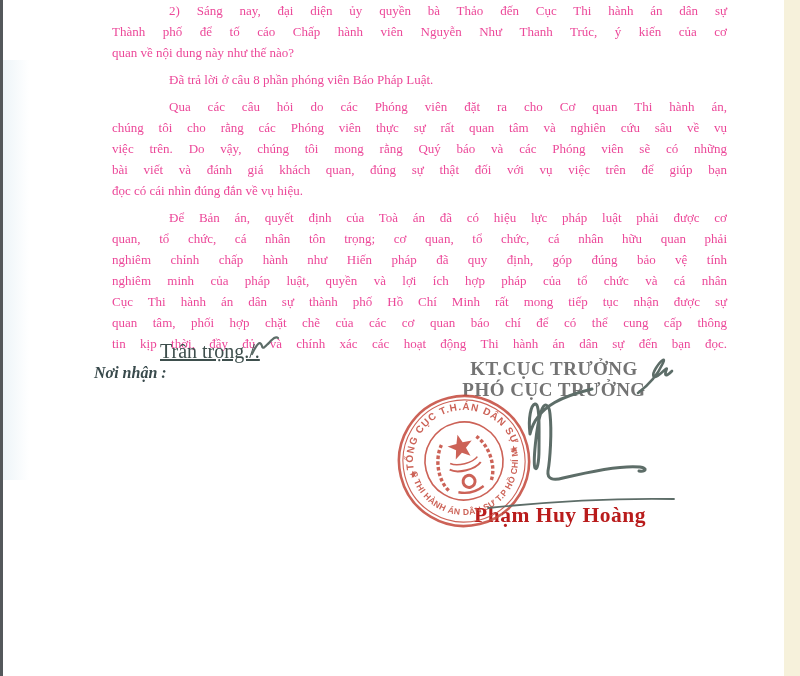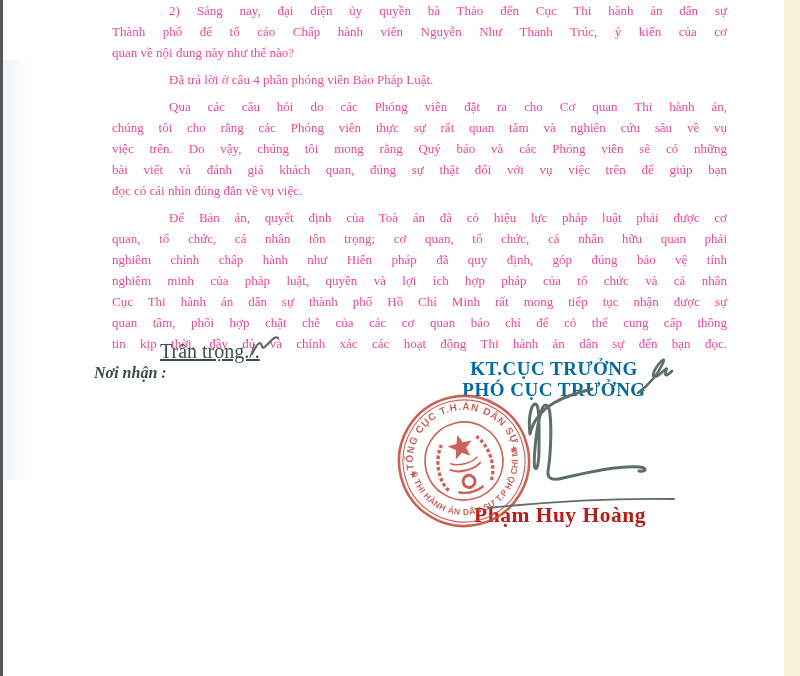--- a/index.html
+++ b/index.html
@@ -23,21 +23,21 @@
   .line.indent{padding-left:57px;}
   .closing{
     position:absolute;left:160px;top:340px;
     font-size:20px;color:#3e4f4d;text-decoration:underline;
   }
   .recipients{position:absolute;left:94px;top:362px;color:#394a4c;}
   .recipients-header{font-weight:bold;font-style:italic;font-size:16px;line-height:22px;}
   .recipient-item{font-size:16px;line-height:21.5px;}
   .sig-title{
     position:absolute;left:428px;top:358px;width:252px;
-    text-align:center;font-weight:bold;color:#0369a1;
+    text-align:center;font-weight:bold;color:#737373;
     font-size:19px;line-height:21px;letter-spacing:.5px;
   }
   .signer-name{
     position:absolute;left:445px;top:503px;width:230px;
     text-align:center;font-weight:bold;font-size:21.5px;
     color:#b91c1c;letter-spacing:.5px;
   }
   .seal{position:absolute;left:393px;top:390px;}
   .ink-overlay{position:absolute;left:0;top:0;pointer-events:none;}
 </style>
@@ -50,28 +50,28 @@
   <div class="scan-edge-right"></div>
   <div class="scan-tint"></div>
 
   <div class="doc-body">
       <div class="para">
         <div class="line fill indent">2) Sáng nay, đại diện ủy quyền bà Thảo đến Cục Thi hành án dân sự</div>
         <div class="line fill">Thành phố để tố cáo Chấp hành viên Nguyễn Như Thanh Trúc, ý kiến của cơ</div>
         <div class="line">quan về nội dung này như thế nào?</div>
       </div>
       <div class="para">
-        <div class="line indent">Đã trả lời ở câu 4 phần phóng viên Báo Pháp Luật.</div>
+        <div class="line indent">Đã trả lời ở câu 8 phần phóng viên Báo Pháp Luật.</div>
       </div>
       <div class="para">
         <div class="line fill indent">Qua các câu hỏi do các Phóng viên đặt ra cho Cơ quan Thi hành án,</div>
         <div class="line fill">chúng tôi cho rằng các Phóng viên thực sự rất quan tâm và nghiên cứu sâu về vụ</div>
         <div class="line fill">việc trên. Do vậy, chúng tôi mong rằng Quý báo và các Phóng viên sẽ có những</div>
         <div class="line fill">bài viết và đánh giá khách quan, đúng sự thật đối với vụ việc trên để giúp bạn</div>
-        <div class="line">đọc có cái nhìn đúng đắn về vụ việc.</div>
+        <div class="line">đọc có cái nhìn đúng đắn về vụ hiệu.</div>
       </div>
       <div class="para">
         <div class="line fill indent">Để Bản án, quyết định của Toà án đã có hiệu lực pháp luật phải được cơ</div>
         <div class="line fill">quan, tổ chức, cá nhân tôn trọng; cơ quan, tổ chức, cá nhân hữu quan phải</div>
         <div class="line fill">nghiêm chỉnh chấp hành như Hiến pháp đã quy định, góp đúng bảo vệ tính</div>
         <div class="line fill">nghiêm minh của pháp luật, quyền và lợi ích hợp pháp của tổ chức và cá nhân</div>
         <div class="line fill">Cục Thi hành án dân sự thành phố Hồ Chí Minh rất mong tiếp tục nhận được sự</div>
         <div class="line fill">quan tâm, phối hợp chặt chẽ của các cơ quan báo chí để có thể cung cấp thông</div>
         <div class="line fill">tin kịp thời, đầy đủ và chính xác các hoạt động Thi hành án dân sự đến bạn đọc.</div>
       </div>

